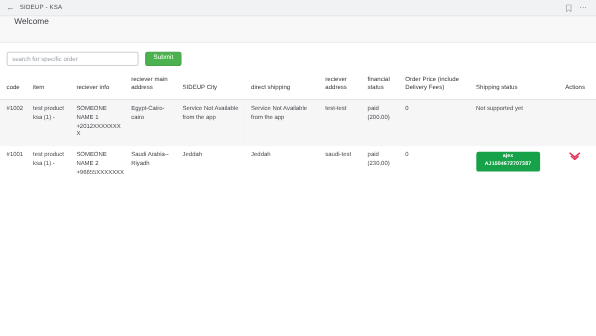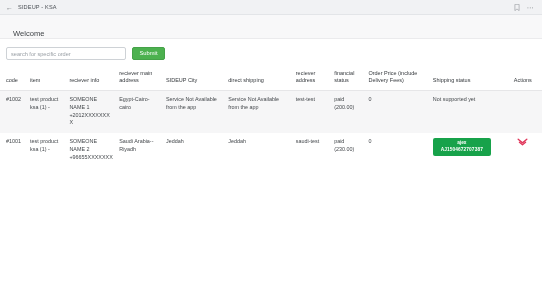--- a/index.html
+++ b/index.html
@@ -51,21 +51,21 @@
     line-height: 1;
     letter-spacing: .3px;
   }
 
   
   .welcome-bar {
     height: 24px;
     background: #f8f8f9;
     border-bottom: 1px solid #ebebed;
     display: flex;
-    align-items: flex-end;
+    align-items: flex-start;
     padding-left: 13px;
   }
   .welcome-text {
     font-size: 7.6px;
     color: #3f4347;
   }
 
   
   .page {
     background: #ffffff;

